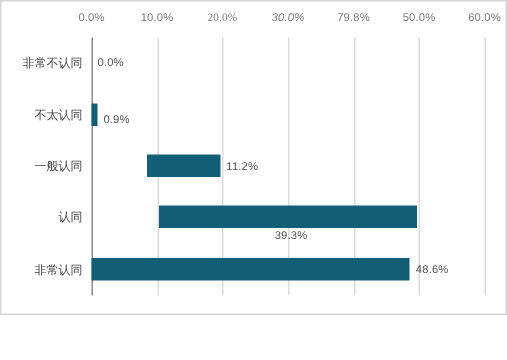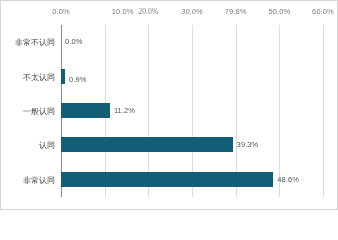--- a/index.html
+++ b/index.html
@@ -110,38 +110,38 @@
     <div class="axis-line"></div>
     <div id="rows">
         <div class="row" style="top: 9.2px;">
           <div class="bar" style="width: 0px; background: rgb(18, 94, 118);"></div>
           <span class="bar-value">0.0%</span>
         </div>
         <div class="row" style="top: 43.6px; align-items: flex-end;">
           <div class="bar" style="width: 3.93px; background: rgb(18, 94, 118);"></div>
           <span class="bar-value">0.9%</span>
         </div>
-        <div class="row" style="top: 78px;">
+        <div class="row" style="top: 78px; padding-left: 37px;">
           <div class="bar" style="width: 48.9067px; background: rgb(18, 94, 118);"></div>
           <span class="bar-value">11.2%</span>
         </div>
-        <div class="row" style="top: 112.4px;">
+        <div class="row" style="top: 112.4px; flex-direction: column;">
           <div class="bar" style="width: 171.61px; background: rgb(18, 94, 118);"></div>
           <span class="bar-value">39.3%</span>
         </div>
         <div class="row" style="top: 146.8px;">
           <div class="bar" style="width: 212.22px; background: rgb(18, 94, 118);"></div>
           <span class="bar-value">48.6%</span>
         </div>
       </div>
   </div>
 
   <div id="ticks">
       <div class="tick-label" style="left: 60px; top: 6px;">0.0%</div>
-      <div class="tick-label" style="left: 103.667px; top: 6px; margin-left: 18px;">10.0%</div>
+      <div class="tick-label" style="left: 103.667px; top: 6px;">10.0%</div>
       <div class="tick-label" style="left: 147.333px; top: 6px; font-family: Liberation Serif, serif;">20.0%</div>
       <div class="tick-label" style="left: 191px; top: 6px; font-style: italic;">30.0%</div>
       <div class="tick-label" style="left: 234.667px; top: 6px;">79.8%</div>
       <div class="tick-label" style="left: 278.333px; top: 6px; text-align: right;">50.0%</div>
       <div class="tick-label" style="left: 322px; top: 6px;">60.0%</div>
     </div>
   <div id="cats">
       <div class="cat-label" style="top: 41.2px; right: 282px;">非常不认同</div>
       <div class="cat-label" style="top: 75.6px; right: 282px;">不太认同</div>
       <div class="cat-label" style="top: 110px; right: 282px;">一般认同</div>

